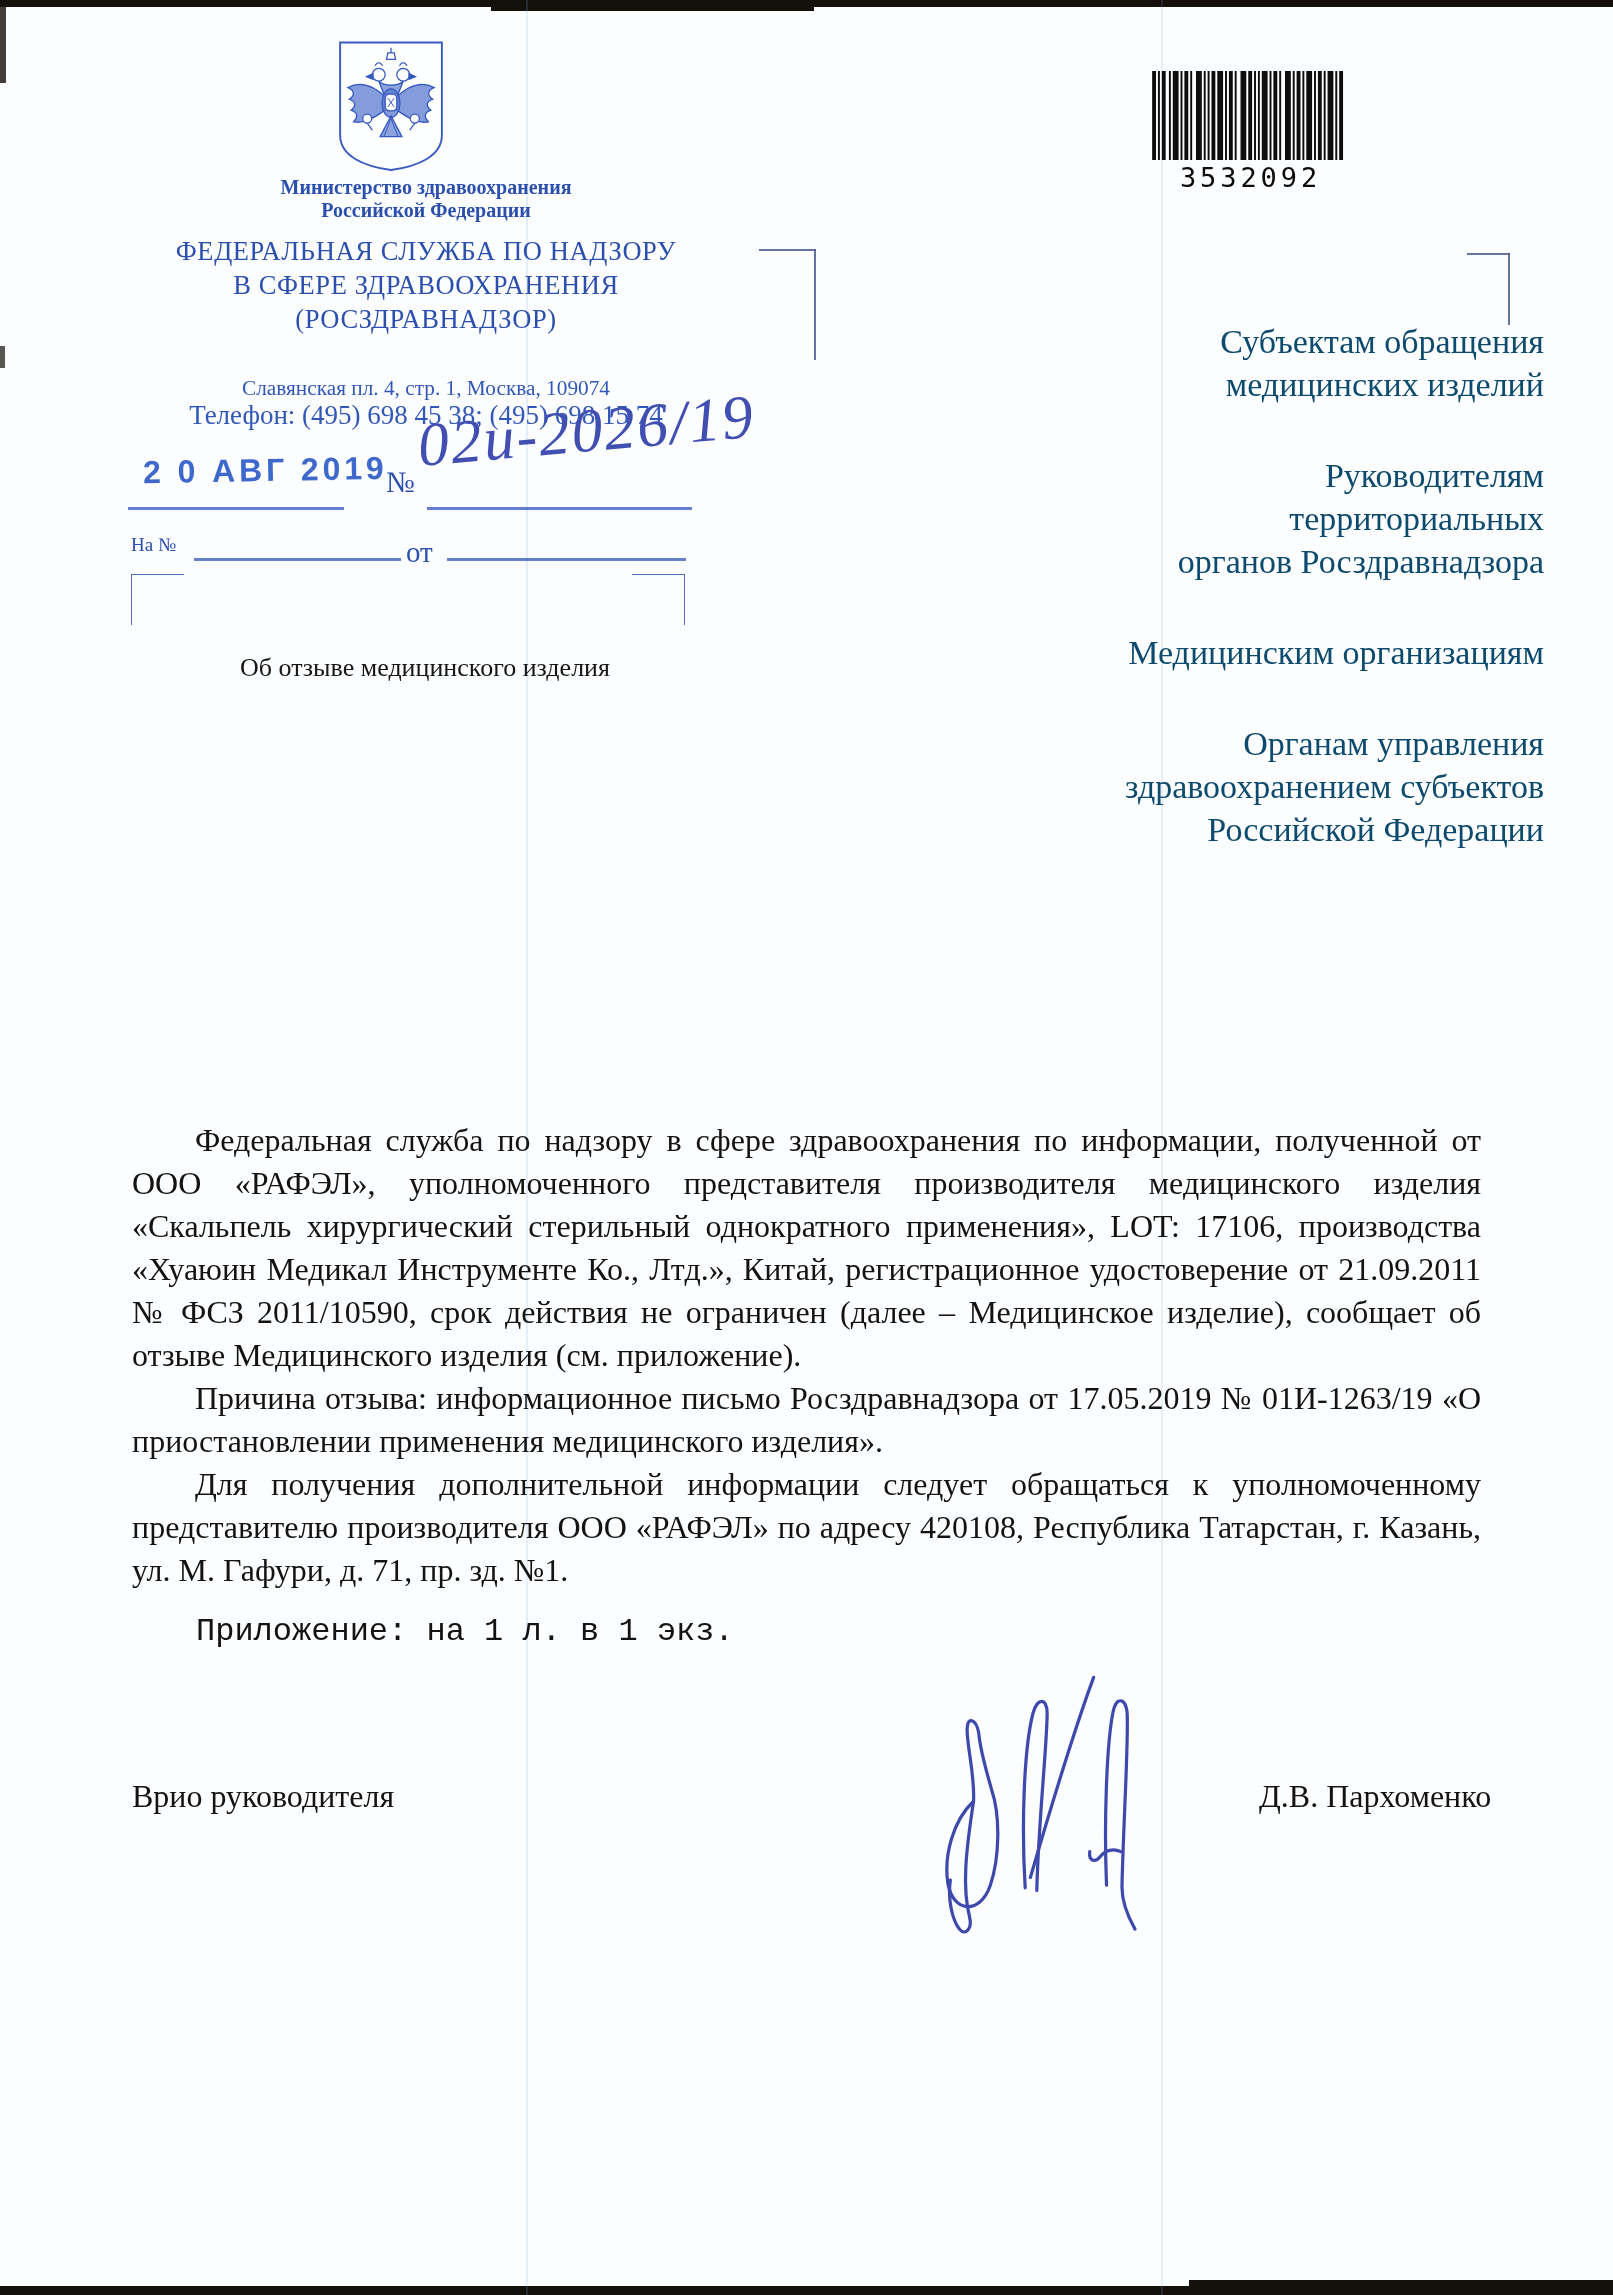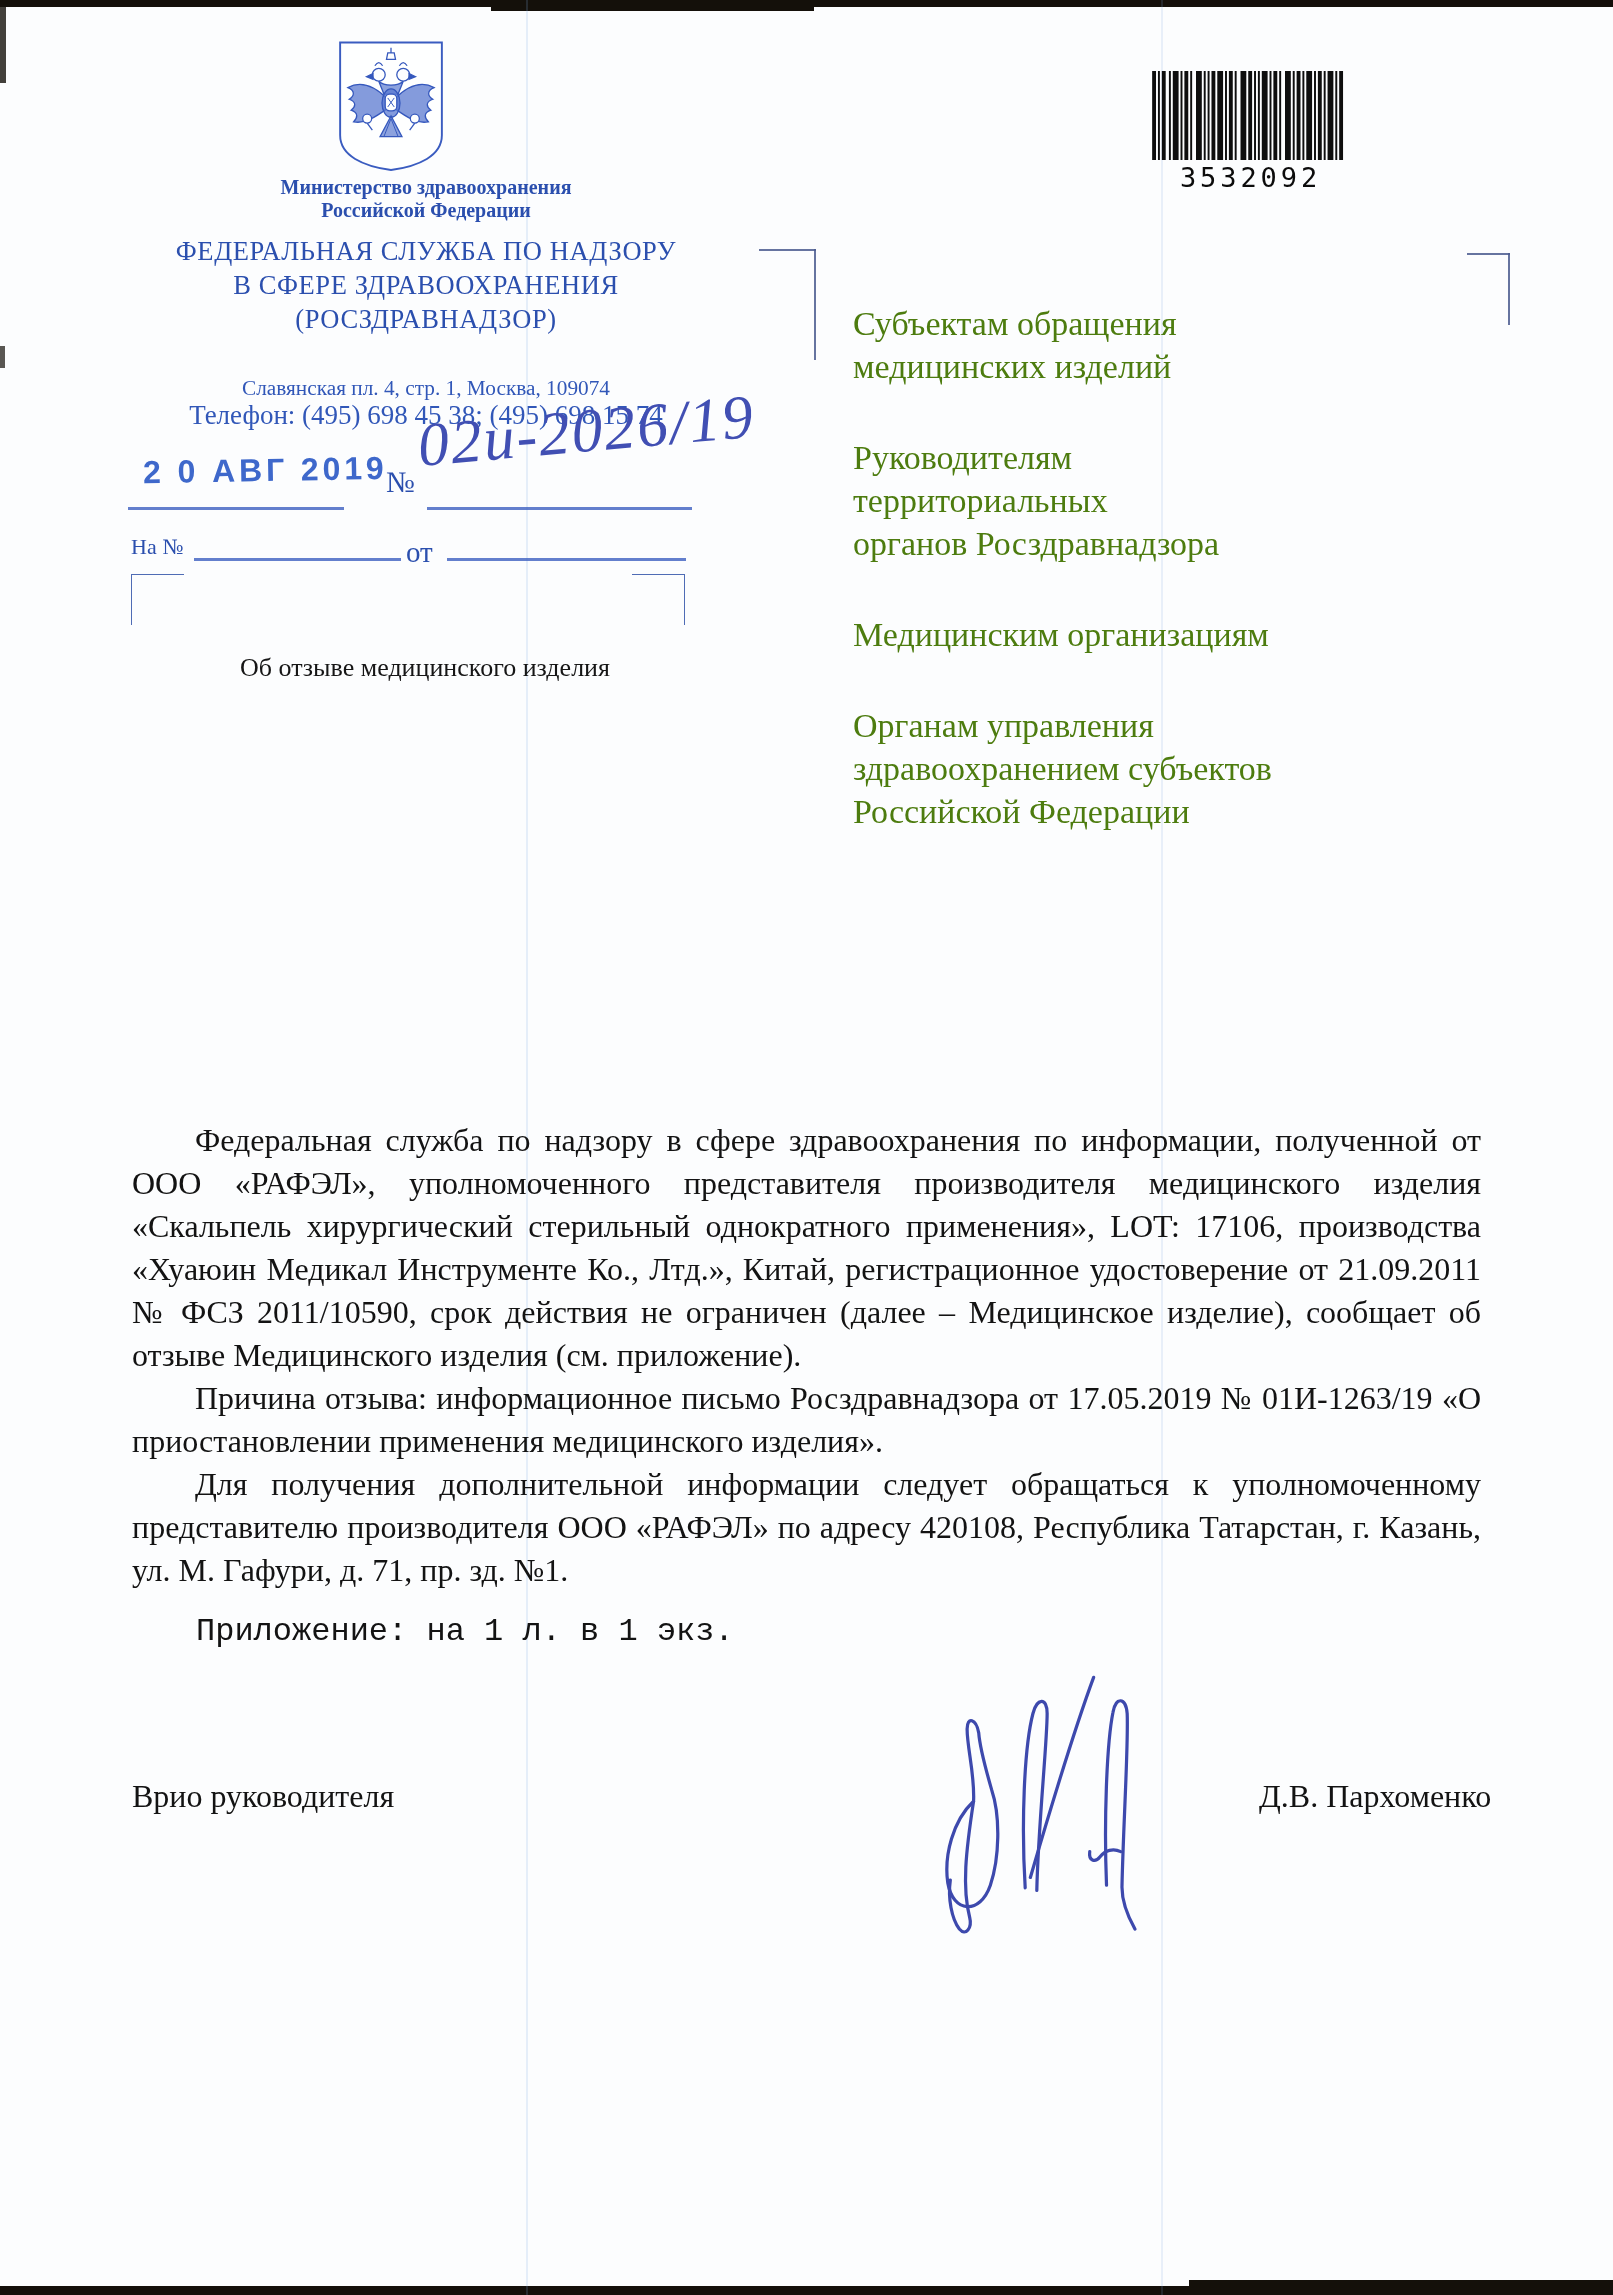--- a/index.html
+++ b/index.html
@@ -32,31 +32,31 @@
     color:#3e68cb;transform:rotate(-1deg);
   }
   .numsign{left:386px;top:465px;font-size:30px;color:#2b4fae;}
   .handwritten{
     left:421px;top:410px;
     font-size:62px;font-style:italic;letter-spacing:1.9px;
     color:#414fb3;transform:rotate(-5deg);transform-origin:left bottom;
     white-space:nowrap;
   }
   .ruleline{height:2.6px;background:#3c5fc0;opacity:.8;}
-  .na-label{left:131px;top:534px;font-size:22px;color:#2b4fae;}
+  .na-label{left:131px;top:534px;font-size:19px;color:#2b4fae;}
   .ot-label{left:406px;top:536px;font-size:29px;color:#2b4fae;}
   .bracket{width:52px;height:50px;}
   .br-tl{border-left:1.9px solid #4f6cb5;border-top:1.9px solid #4f6cb5;}
   .br-tr{border-right:1.9px solid #4f6cb5;border-top:1.9px solid #4f6cb5;}
   .mark{background:#4b5c8f;opacity:.85;}
   .subject{left:240px;top:653px;font-size:26px;color:#161616;}
   
   .addr-col{
-    left:853px;top:302px;width:691px;
-    text-align:left;font-size:34px;line-height:43px;color:#4d7c0f;
+    left:853px;top:320px;width:691px;
+    text-align:right;font-size:34px;line-height:43px;color:#0c4a6e;
   }
   .addr-group{margin-bottom:48px;}
   
   .bc-num{
     left:1152px;top:162px;width:197px;text-align:center;
     font-family:"DejaVu Sans Mono",monospace;
     font-size:27px;letter-spacing:3.9px;color:#0c0c0c;
   }
   
   .body-block{

